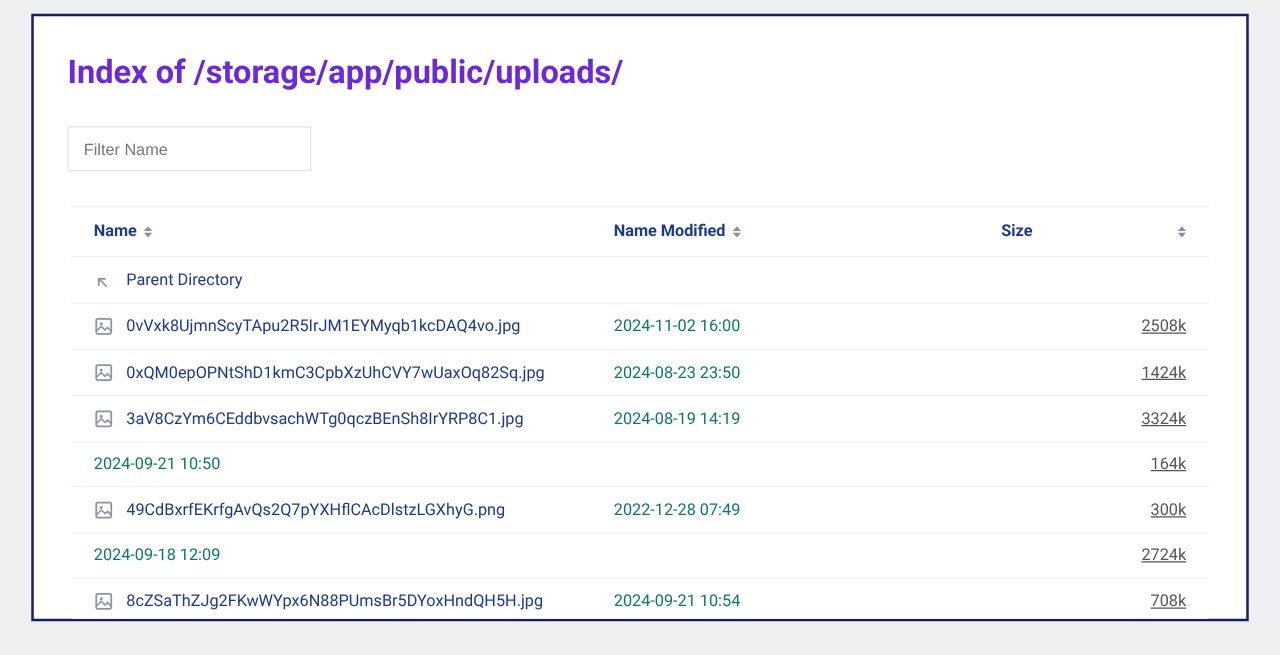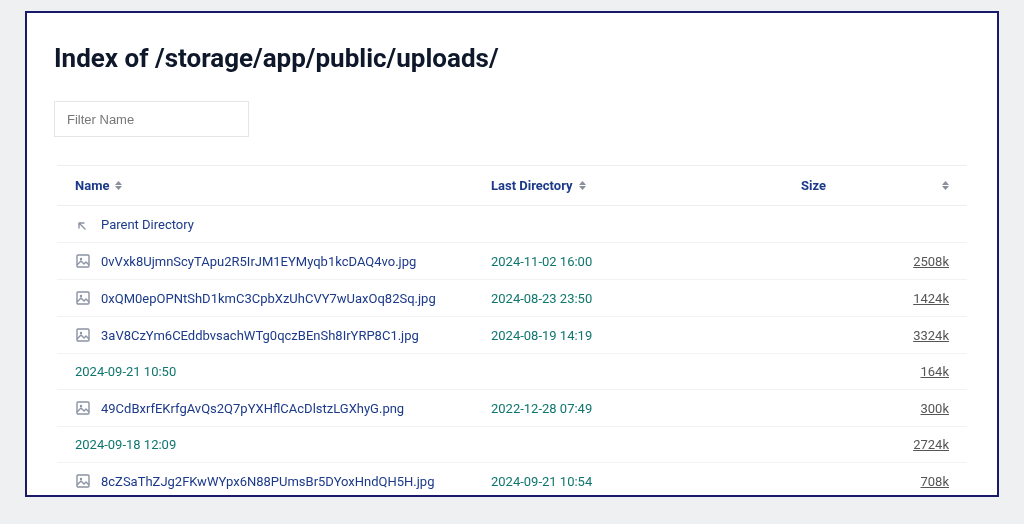--- a/index.html
+++ b/index.html
@@ -17,21 +17,21 @@
     .outer-frame {
       margin: 11px 25px;
       border: 2px solid #1a1a6b;
       background: #ffffff;
       height: 486px;
       overflow: hidden;
     }
     .page-title {
       font-size: 26px;
       font-weight: 700;
-      color: #0f172a;
+      color: #6d28d9;
       padding: 30px 0 28px 27px;
     }
     .filter-wrap {
       padding-left: 27px;
       padding-bottom: 28px;
     }
     .filter-input {
       width: 195px;
       height: 36px;
       border: 1px solid #e3e5e8;
@@ -154,21 +154,21 @@
           <span class="sort-icon">
             <svg viewBox="0 0 7 4">
                 <path d="M0 4 L3.5 0 L7 4 Z"></path>
               </svg>
             <svg viewBox="0 0 7 4">
                 <path d="M0 0 L3.5 4 L7 0 Z"></path>
               </svg>
           </span>
         </div>
         <div class="th col-modified">
-          <span>Last Directory</span>
+          <span>Name Modified</span>
           <span class="sort-icon">
             <svg viewBox="0 0 7 4">
                 <path d="M0 4 L3.5 0 L7 4 Z"></path>
               </svg>
             <svg viewBox="0 0 7 4">
                 <path d="M0 0 L3.5 4 L7 0 Z"></path>
               </svg>
           </span>
         </div>
         <div class="th col-size">

